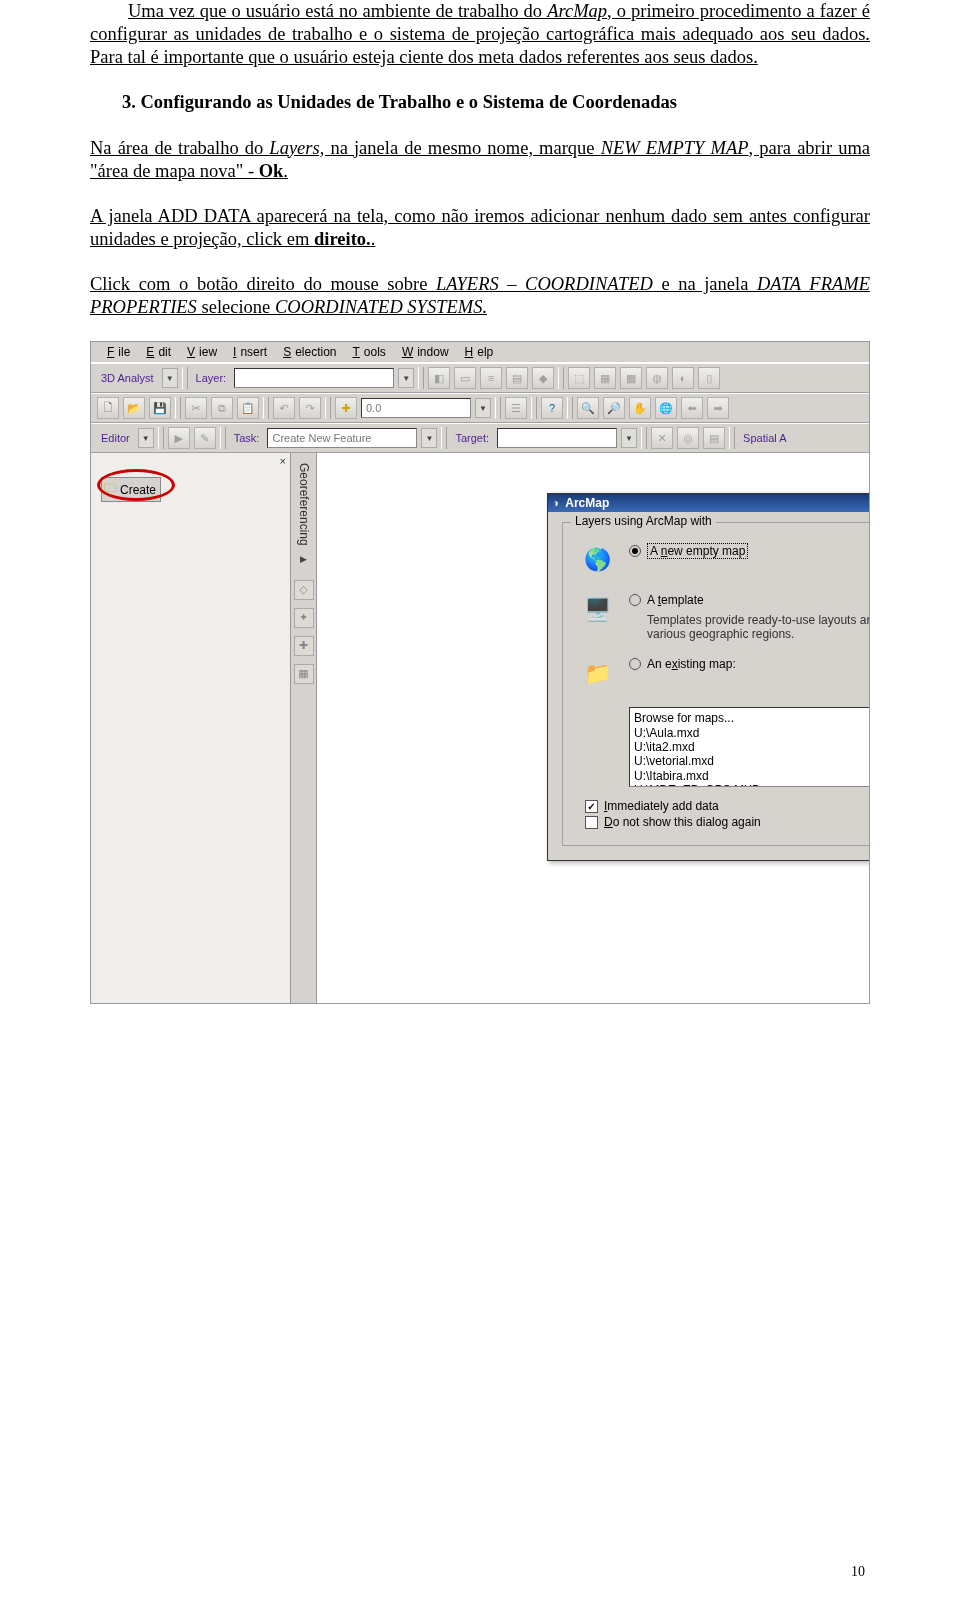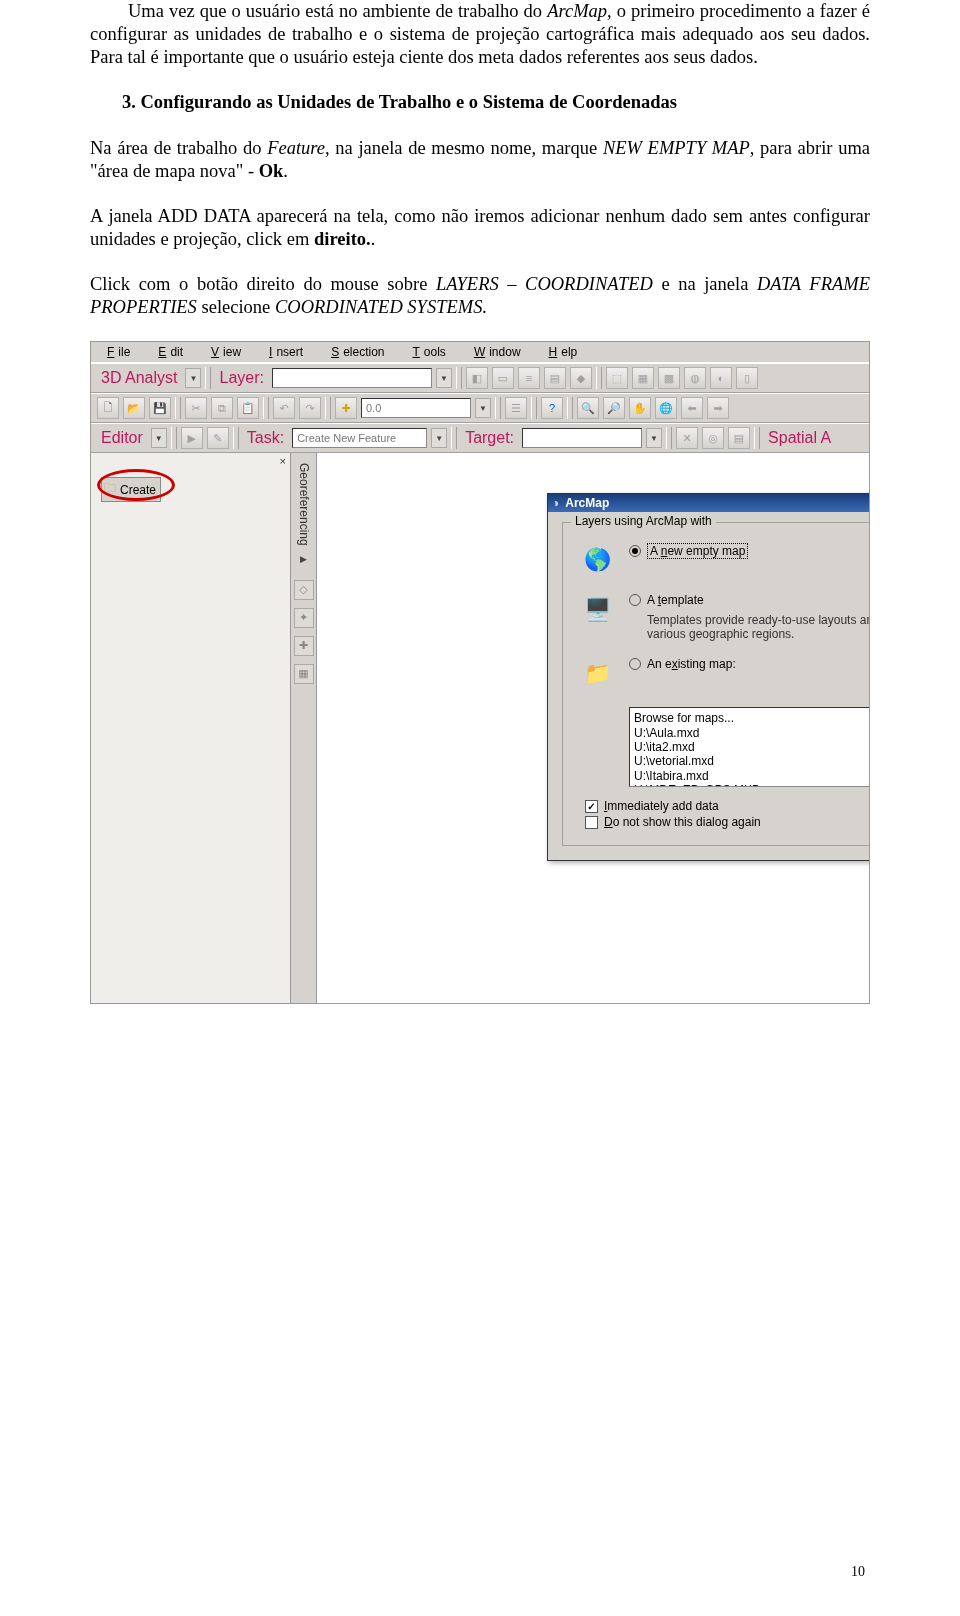--- a/index.html
+++ b/index.html
@@ -7,39 +7,39 @@
     width: 960px;
     height: 1616px;
     background: #fff;
     font-family: Georgia, 'Times New Roman', serif;
     font-size: 18.5px;
     color: #000;
     padding: 0 90px;
     position: relative;
   }
   .para { margin-bottom: 22px; line-height: 1.25; }
-  .justify { text-align: justify; }
+  .justify { text-align: justify; text-decoration: underline; }
   .indent { text-indent: 38px; }
   .ital { font-style: italic; }
   .bold { font-weight: bold; }
   .heading { font-weight: bold; margin-left: 32px; }
 
   
   .shot {
     width: 780px;
     margin-top: 6px;
     background: #d6d3ce;
     border: 1px solid #999;
     font-family: Tahoma, Arial, sans-serif;
     font-size: 12px;
     color: #000;
     overflow: hidden;
   }
   .menubar {
-    display: flex; gap: 16px;
+    display: flex; gap: 4px;
     padding: 2px 8px;
     background: #d6d3ce;
     border-bottom: 1px solid #fff;
   }
   .menubar span { padding: 1px 4px; }
   .mund { text-decoration: underline; text-decoration-thickness: 1px; text-underline-offset: 1px; }
   .toolbar {
     display: flex; align-items: center; gap: 4px;
     padding: 2px 6px;
     background: #d6d3ce;
@@ -48,21 +48,21 @@
     height: 30px;
   }
   .tbtn {
     width: 22px; height: 22px;
     border: 1px solid #b0b0b0;
     background: linear-gradient(#f0efed,#d6d3ce);
     display: inline-flex; align-items: center; justify-content: center;
     font-size: 11px; color: #555;
   }
   .tbtn.dim { color: #a0a0a0; }
-  .tbtxt { font-size: 16px; color: #be185d; padding: 0 4px; }
+  .tbtxt { font-size: 11px; color: #4c1d95; padding: 0 4px; }
   .tinput {
     height: 20px; background: #fff; border: 1px inset #888;
     padding: 0 4px; display: inline-flex; align-items: center; font-size: 11px; color: #777; text-align: center;
   }
   .dropbtn { width: 16px; height: 20px; border: 1px solid #aaa; background: #e0ded9; display:inline-flex;align-items:center;justify-content:center;font-size:8px;color:#444; }
   .sep { width: 6px; height: 22px; border-right: 1px solid #a0a0a0; border-left: 1px solid #fff; }
 
   .workarea {
     display: flex;
     height: 550px;
@@ -137,21 +137,21 @@
 </head>
 <body>
 
 <p class="para justify indent">
   <span>Uma vez que o usuário está no ambiente de trabalho do </span><span class="ital">ArcMap</span><span>, o primeiro procedimento a fazer é configurar as unidades de trabalho e o sistema de projeção cartográfica mais adequado aos seu dados. Para tal é importante que o usuário esteja ciente dos meta dados referentes aos seus dados.</span>
 </p>
 
 <p class="para heading">3. Configurando as Unidades de Trabalho e o Sistema de Coordenadas</p>
 
 <p class="para justify">
-  <span>Na área de trabalho do </span><span class="ital">Feature, </span><span>na janela de mesmo nome, marque </span><span class="ital">NEW EMPTY MAP</span><span>, para abrir uma "área de mapa nova" - </span><span class="bold">Ok</span><span>.</span>
+  <span>Na área de trabalho do </span><span class="ital">Layers, </span><span>na janela de mesmo nome, marque </span><span class="ital">NEW EMPTY MAP</span><span>, para abrir uma "área de mapa nova" - </span><span class="bold">Ok</span><span>.</span>
 </p>
 
 <p class="para justify">
   <span>A janela ADD DATA aparecerá na tela, como não iremos adicionar nenhum dado sem antes configurar unidades e projeção, click em </span><span class="bold">direito.</span><span>.</span>
 </p>
 
 <p class="para justify">
   <span>Click com o botão direito do mouse sobre </span><span class="ital">LAYERS – COORDINATED</span><span> e na janela </span><span class="ital">DATA FRAME PROPERTIES</span><span> selecione </span><span class="ital">COORDINATED SYSTEMS.</span>
 </p>
 
@@ -219,21 +219,21 @@
   </div>
 
   <div class="toolbar">
     <span class="tbtxt">Editor</span>
     <span class="dropbtn">▼</span>
     <span class="sep"></span>
     <span class="tbtn dim">▶</span>
     <span class="tbtn dim">✎</span>
     <span class="sep"></span>
     <span class="tbtxt">Task:</span>
-    <span class="tinput" style="width:135px">Create New Feature</span>
+    <span class="tinput" style="width:150px">Create New Feature</span>
       <span class="dropbtn">▼</span>
     <span class="sep"></span>
     <span class="tbtxt">Target:</span>
     <span class="tinput" style="width:120px"></span>
       <span class="dropbtn">▼</span>
     <span class="sep"></span>
     <span class="tbtn dim">✕</span>
     <span class="tbtn dim">◎</span>
     <span class="tbtn dim">▤</span>
     <span class="sep"></span>

